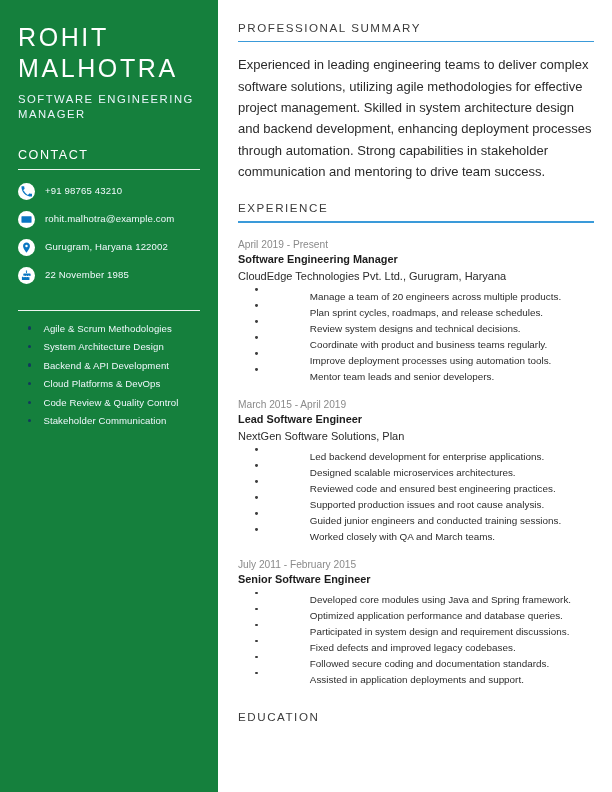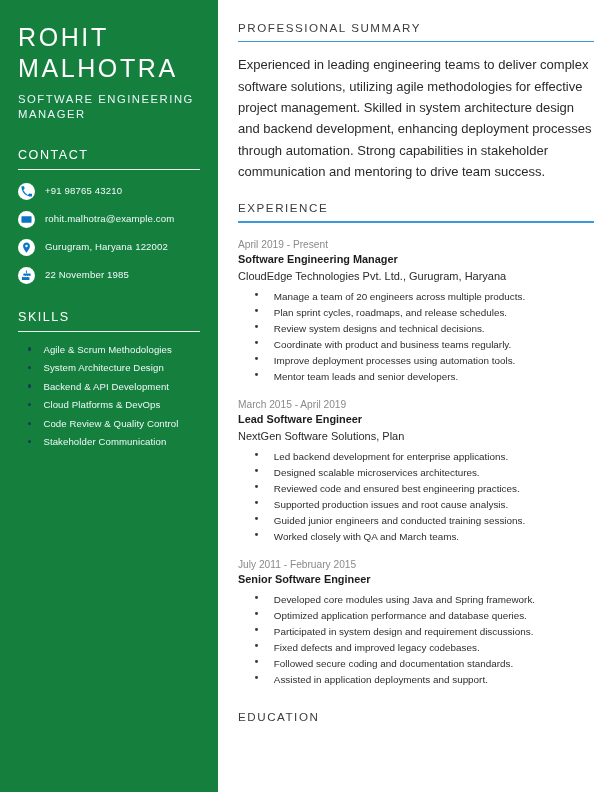--- a/index.html
+++ b/index.html
@@ -169,22 +169,23 @@
     line-height: 1.45;
     margin-top: 1px;
   }
   .job-bullets {
     margin: 6px 0 0 0;
     padding: 0;
     list-style: none;
   }
   .job-bullets li {
     display: flex;
-    align-items: center;
+    align-items: flex-start;
     margin-bottom: 3.6px;
+    gap: 36px;
   }
   .jb-dot {
     flex: 0 0 auto;
     width: 2.8px;
     height: 2.8px;
     border-radius: 50%;
     background: #3d3d3d;
     margin-left: 17px;
     margin-right: 16px;
     position: relative;
@@ -253,21 +254,20 @@
                 <path fill="#0a76c2" d="M2 15.5c1.2-.8 2.1-.6 3 0 .8.6 1.8.6 2.6 0 .8-.6 1.8-.6 2.6 0 .8.6 1.8.6 2.6 0 .8-.6 1.8-.6 2.6 0 .9.6 1.8.8 3 0V21c0 .6-.4 1-1 1H3c-.6 0-1-.4-1-1v-5.5z"></path>
               </svg>
             </span>
             <span class="contact-text">22 November 1985</span>
           </div>
 
         </div>
       </section>
 
       <section class="side-section">
-        <div class="side-heading">SKILLS</div>
         <div class="side-rule"></div>
 
         <ul class="skills-list">
           <li class="skill-item">
             <span class="skill-bullet"></span>
             <span class="skill-text">Agile &amp; Scrum Methodologies</span>
           </li>
           <li class="skill-item">
             <span class="skill-bullet"></span>
             <span class="skill-text">System Architecture Design</span>

